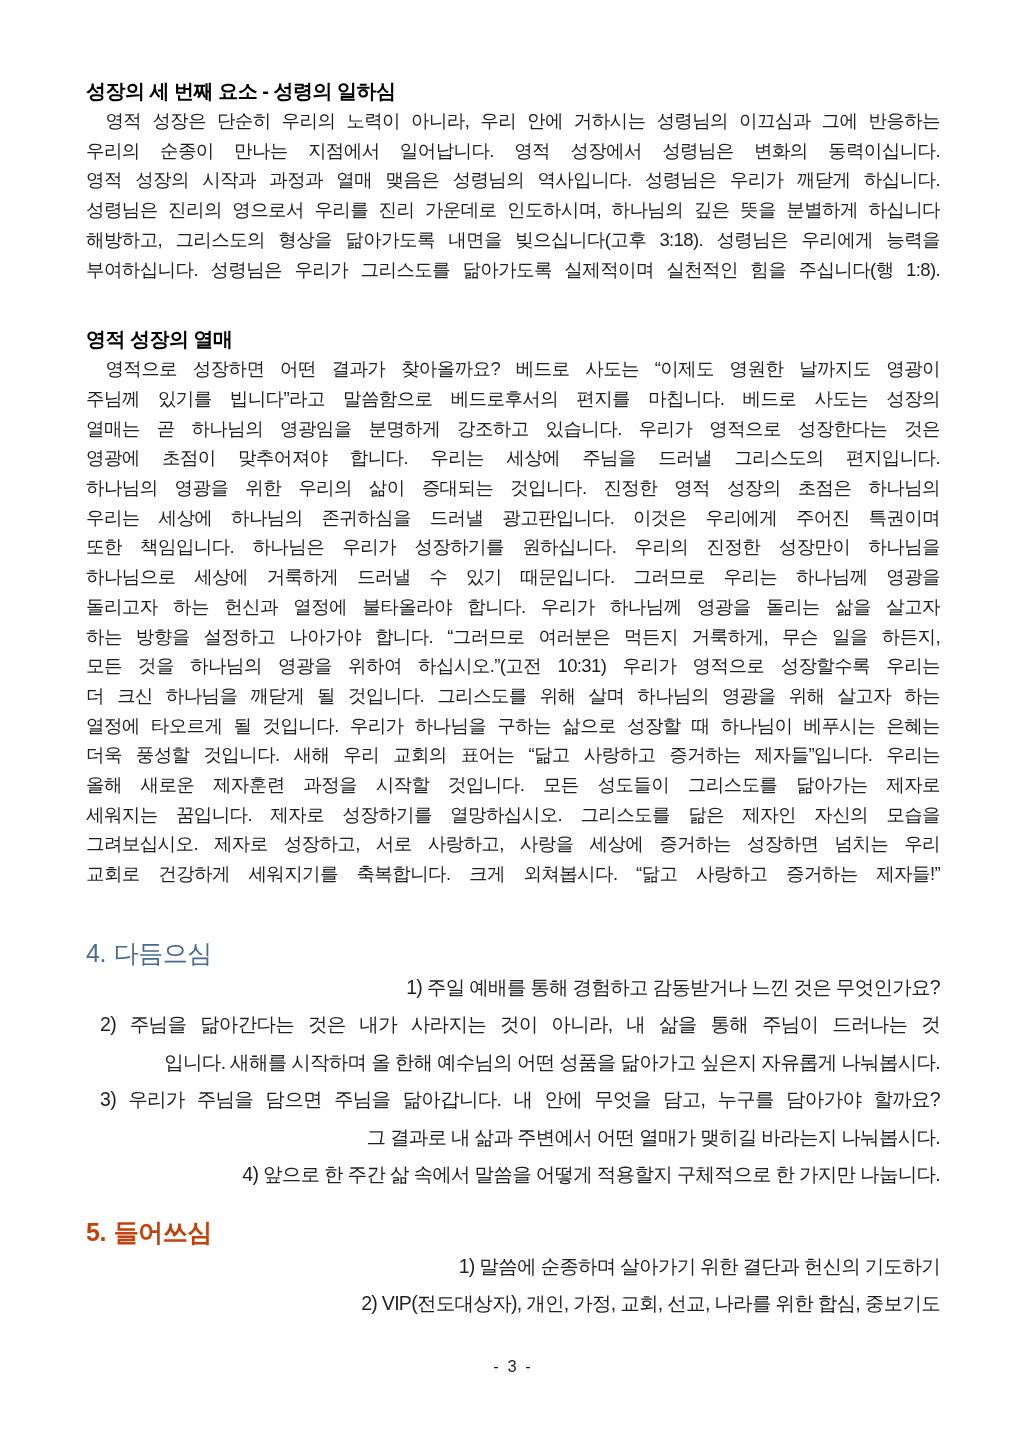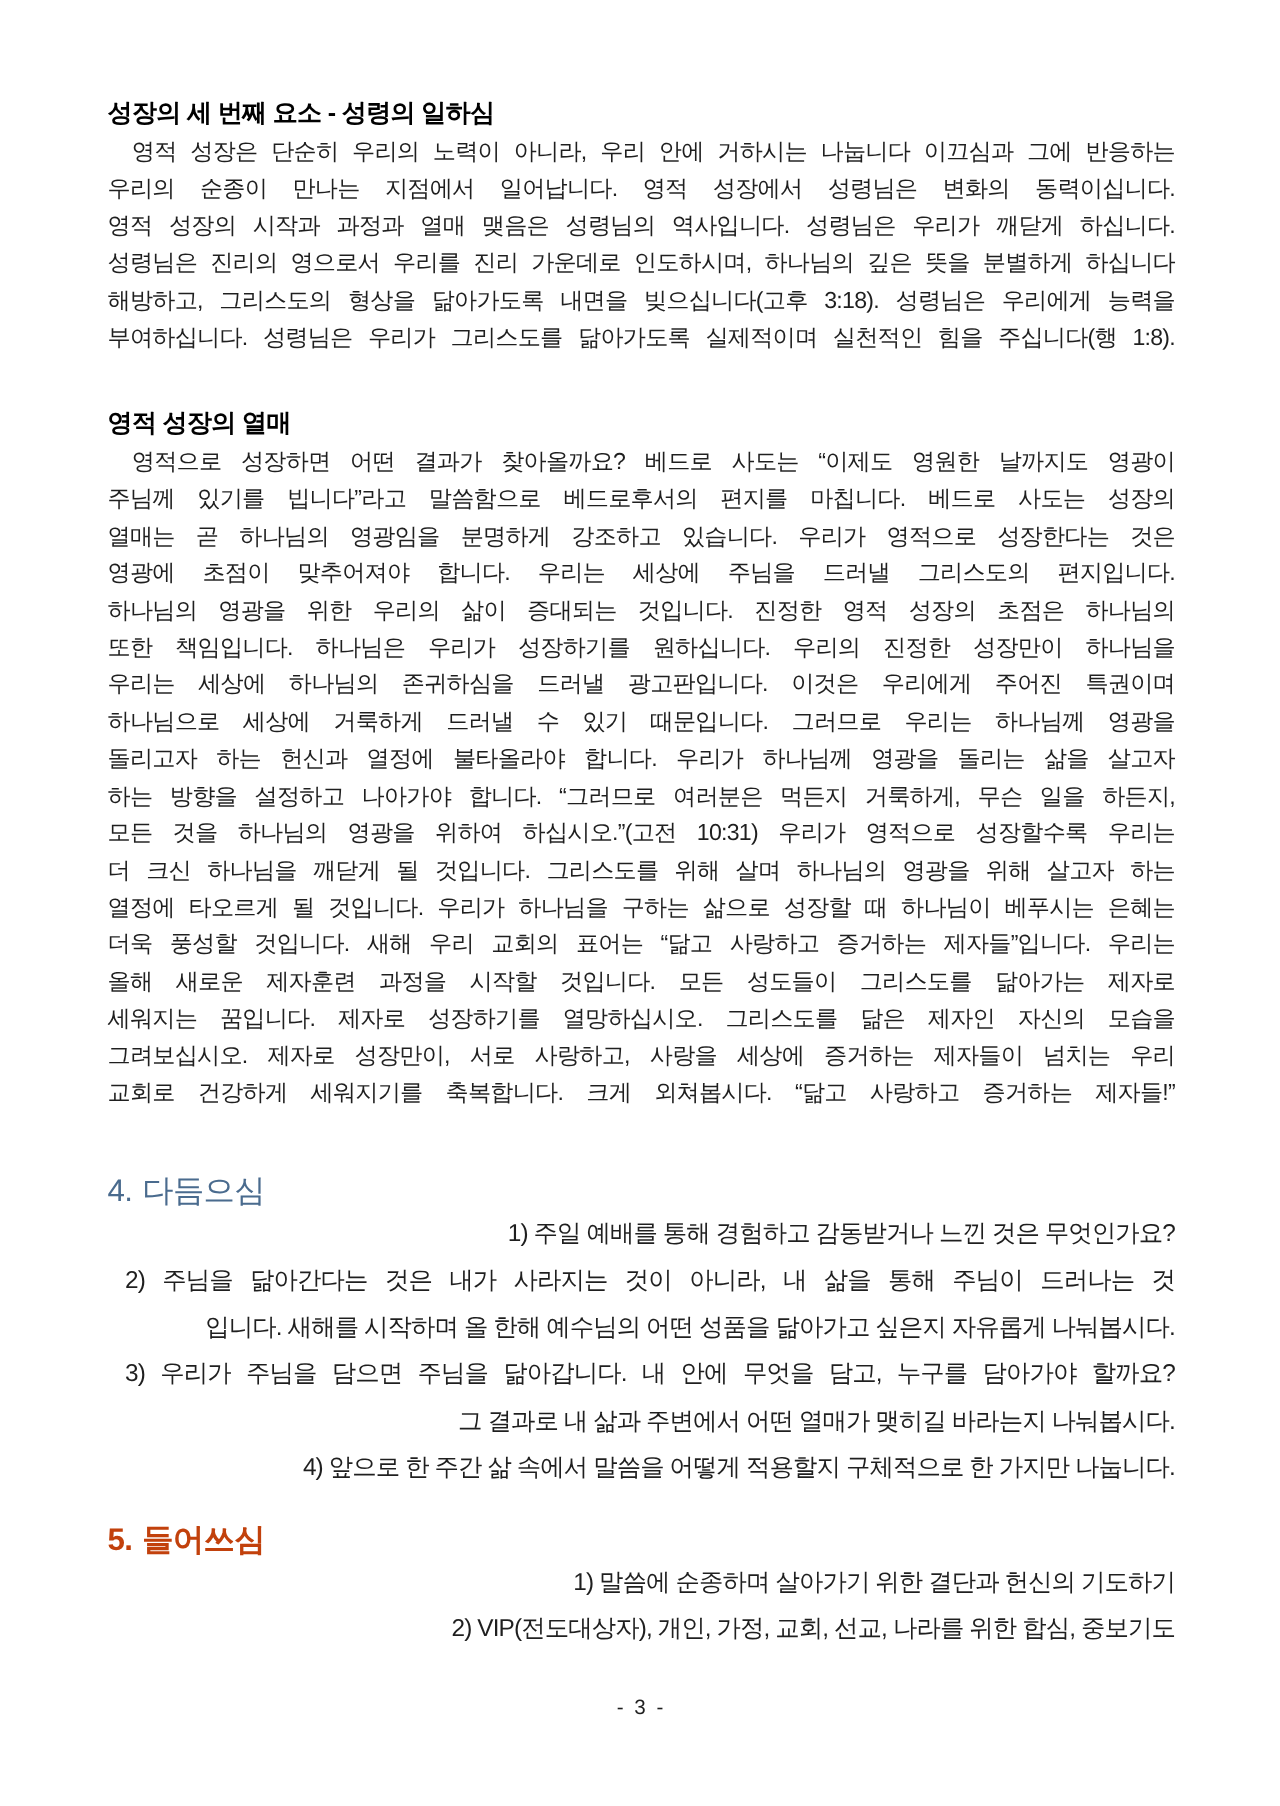--- a/index.html
+++ b/index.html
@@ -71,46 +71,46 @@
     color: #1f1f1f;
   }
 </style>
 </head>
 <body>
 
 <div class="page" style="color: rgb(31, 31, 31);">
   <div>
       <div class="heading" style="color: rgb(0, 0, 0);">성장의 세 번째 요소 - 성령의 일하심</div>
       <div class="para">
-        <div class="line indent">영적 성장은 단순히 우리의 노력이 아니라, 우리 안에 거하시는 나눕니다 이끄심과 그에 반응하는</div>
+        <div class="line indent">영적 성장은 단순히 우리의 노력이 아니라, 우리 안에 거하시는 성령님의 이끄심과 그에 반응하는</div>
         <div class="line">우리의 순종이 만나는 지점에서 일어납니다. 영적 성장에서 성령님은 변화의 동력이십니다.</div>
         <div class="line">영적 성장의 시작과 과정과 열매 맺음은 성령님의 역사입니다. 성령님은 우리가 깨닫게 하십니다.</div>
         <div class="line">성령님은 진리의 영으로서 우리를 진리 가운데로 인도하시며, 하나님의 깊은 뜻을 분별하게 하십니다</div>
         <div class="line">해방하고, 그리스도의 형상을 닮아가도록 내면을 빚으십니다(고후 3:18). 성령님은 우리에게 능력을</div>
         <div class="line">부여하십니다. 성령님은 우리가 그리스도를 닮아가도록 실제적이며 실천적인 힘을 주십니다(행 1:8).</div>
       </div>
       <div class="heading gap-heading" style="color: rgb(0, 0, 0);">영적 성장의 열매</div>
       <div class="para">
         <div class="line indent">영적으로 성장하면 어떤 결과가 찾아올까요? 베드로 사도는 “이제도 영원한 날까지도 영광이</div>
         <div class="line">주님께 있기를 빕니다”라고 말씀함으로 베드로후서의 편지를 마칩니다. 베드로 사도는 성장의</div>
         <div class="line">열매는 곧 하나님의 영광임을 분명하게 강조하고 있습니다. 우리가 영적으로 성장한다는 것은</div>
         <div class="line">영광에 초점이 맞추어져야 합니다. 우리는 세상에 주님을 드러낼 그리스도의 편지입니다.</div>
         <div class="line">하나님의 영광을 위한 우리의 삶이 증대되는 것입니다. 진정한 영적 성장의 초점은 하나님의</div>
+        <div class="line">우리는 세상에 하나님의 존귀하심을 드러낼 광고판입니다. 이것은 우리에게 주어진 특권이며</div>
         <div class="line">또한 책임입니다. 하나님은 우리가 성장하기를 원하십니다. 우리의 진정한 성장만이 하나님을</div>
-        <div class="line">우리는 세상에 하나님의 존귀하심을 드러낼 광고판입니다. 이것은 우리에게 주어진 특권이며</div>
         <div class="line">하나님으로 세상에 거룩하게 드러낼 수 있기 때문입니다. 그러므로 우리는 하나님께 영광을</div>
         <div class="line">돌리고자 하는 헌신과 열정에 불타올라야 합니다. 우리가 하나님께 영광을 돌리는 삶을 살고자</div>
         <div class="line">하는 방향을 설정하고 나아가야 합니다. “그러므로 여러분은 먹든지 거룩하게, 무슨 일을 하든지,</div>
         <div class="line">모든 것을 하나님의 영광을 위하여 하십시오.”(고전 10:31) 우리가 영적으로 성장할수록 우리는</div>
         <div class="line">더 크신 하나님을 깨닫게 될 것입니다. 그리스도를 위해 살며 하나님의 영광을 위해 살고자 하는</div>
         <div class="line">열정에 타오르게 될 것입니다. 우리가 하나님을 구하는 삶으로 성장할 때 하나님이 베푸시는 은혜는</div>
         <div class="line">더욱 풍성할 것입니다. 새해 우리 교회의 표어는 “닮고 사랑하고 증거하는 제자들”입니다. 우리는</div>
         <div class="line">올해 새로운 제자훈련 과정을 시작할 것입니다. 모든 성도들이 그리스도를 닮아가는 제자로</div>
         <div class="line">세워지는 꿈입니다. 제자로 성장하기를 열망하십시오. 그리스도를 닮은 제자인 자신의 모습을</div>
-        <div class="line">그려보십시오. 제자로 성장만이, 서로 사랑하고, 사랑을 세상에 증거하는 제자들이 넘치는 우리</div>
+        <div class="line">그려보십시오. 제자로 성장하고, 서로 사랑하고, 사랑을 세상에 증거하는 성장하면 넘치는 우리</div>
         <div class="line">교회로 건강하게 세워지기를 축복합니다. 크게 외쳐봅시다. “닮고 사랑하고 증거하는 제자들!”</div>
       </div>
       <div class="qhead" style="color: rgb(74, 107, 142);"><span class="qnum">4.</span><span>다듬으심</span></div>
       <div class="qitems">
         <div class="qitem">
           <div class="iline">1) 주일 예배를 통해 경험하고 감동받거나 느낀 것은 무엇인가요?</div>
         </div>
         <div class="qitem">
           <div class="iline just">2) 주님을 닮아간다는 것은 내가 사라지는 것이 아니라, 내 삶을 통해 주님이 드러나는 것</div>
           <div class="iline">입니다. 새해를 시작하며 올 한해 예수님의 어떤 성품을 닮아가고 싶은지 자유롭게 나눠봅시다.</div>

